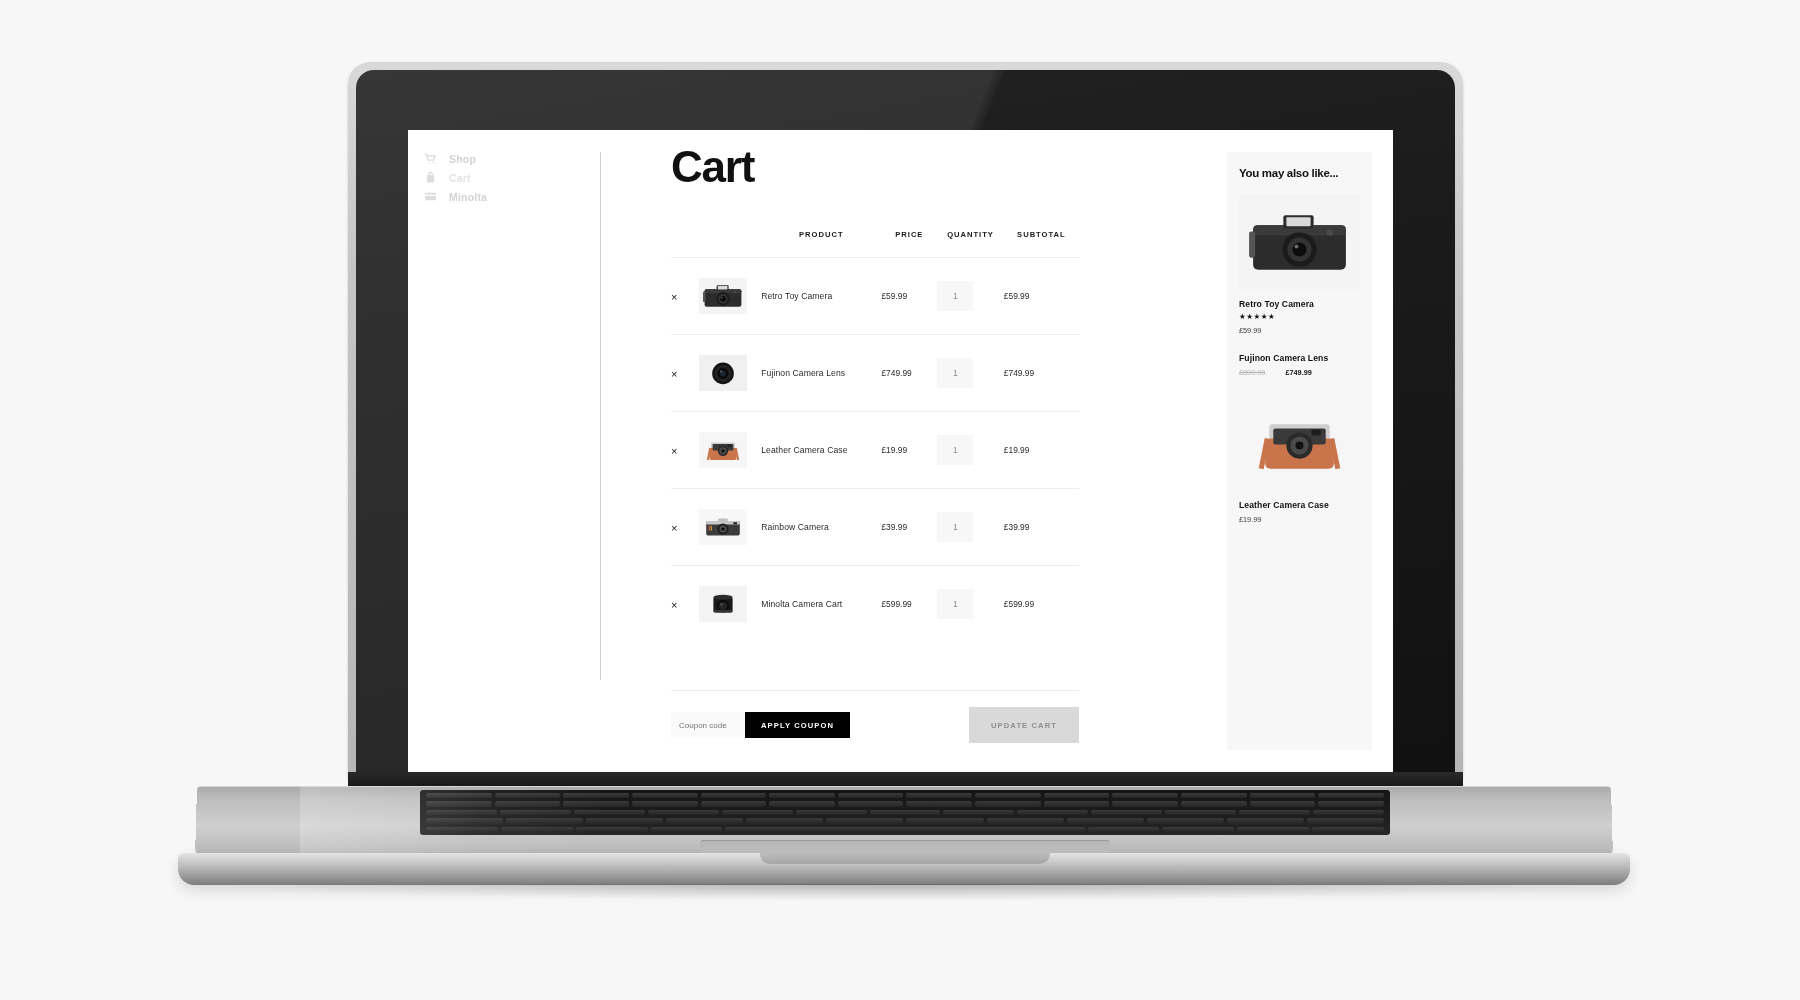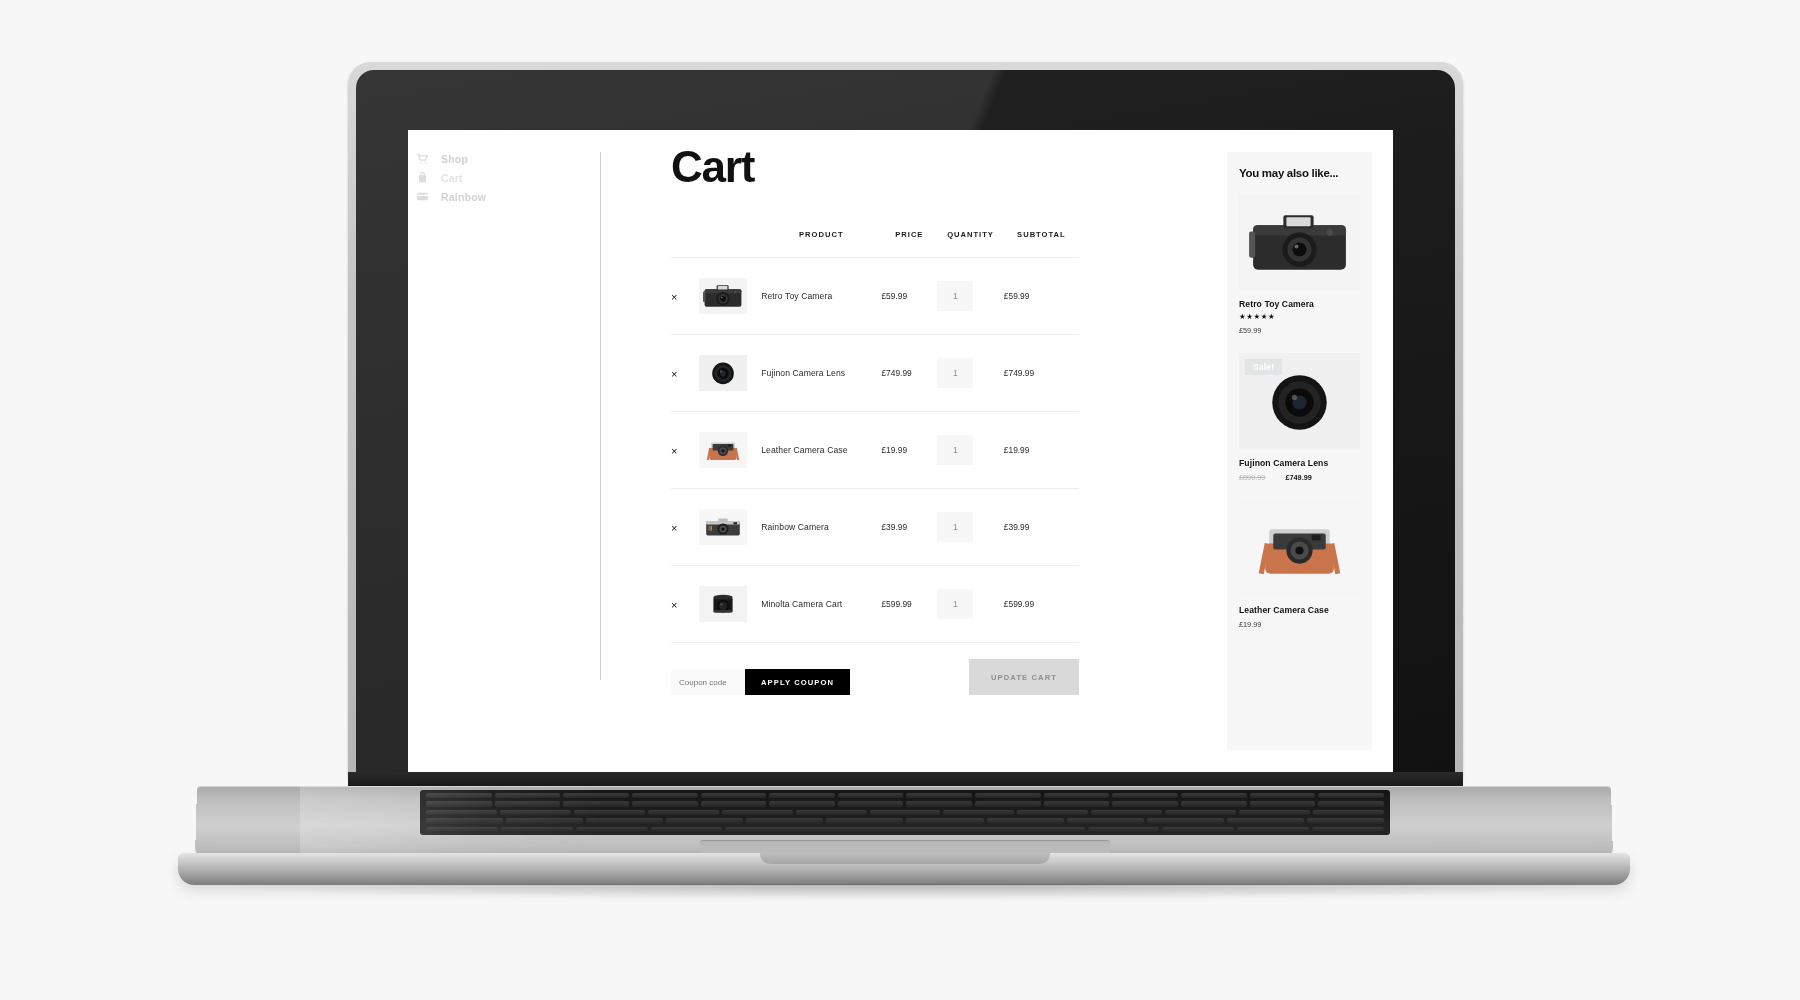--- a/index.html
+++ b/index.html
@@ -102,21 +102,21 @@
   }
   .deck-gloss {
     position:absolute; left: 300px; top:786px; width: 300px; height: 78px;
     background: linear-gradient(105deg, rgba(255,255,255,0.22) 0%, rgba(255,255,255,0.05) 60%, rgba(255,255,255,0) 100%);
     pointer-events:none;
   }
 
   
   .page { position: relative; width: 985px; height: 642px; display: flex; }
 
-  .leftcol { width: 192px; flex: 0 0 192px; padding: 22px 0 0 8px; }
+  .leftcol { width: 192px; flex: 0 0 192px; padding: 22px 0 0 16px; }
   .nav { display: flex; flex-direction: column; gap: 6px; }
   .nav-item { display: flex; align-items: center; gap: 12px; }
   .nav-ico { width: 13px; height: 13px; flex: 0 0 13px; color:#dcdcdc; display:flex; align-items:center; justify-content:center; }
   .nav-ico svg { width: 13px; height: 13px; display:block; }
   .nav-label { font-size: 10.5px; font-weight: 700; letter-spacing: .2px; color:#d2d2d2; }
   .nav-item.is-current .nav-label { color: #e3e3e3; }
 
   .vrule { width: 1px; background: #cfcfcf; margin-top: 22px; margin-bottom: 0; height: 528px; flex: 0 0 1px; }
 
   .main { flex: 1; padding: 14px 0 0 70px; min-width: 0; }
@@ -144,21 +144,21 @@
   }
   .thumb { width: 48px; height: 36px; border-radius: 1px; background-size: cover; background-position: center; }
   .pname { font-size: 8.6px; color: #2b2b2b; letter-spacing: .1px; }
   .pprice, .psub { font-size: 8.4px; color: #2b2b2b; }
   .qty {
     width: 36px; height: 30px; background: #f7f7f7; border: 0;
     text-align: center; font-size: 8.5px; color: #8c8c8c;
     font-family: "Liberation Sans", sans-serif;
   }
 
-  .actions { max-width: 408px; border-top: 1px solid #ededed; padding-top: 16px; display:flex; align-items:flex-end; }
+  .actions { max-width: 408px; border-top: 1px solid #ededed; padding-top: 16px; display:flex; align-items:center;margin-top:48px; }
   .coupon-input {
     width: 74px; height: 26px; background: #fafafa; border: 0;
     font-size: 8px; color:#5e5e5e; padding: 0 8px;
     font-family: "Liberation Sans", sans-serif;
   }
   .btn-apply {
     height: 26px; padding: 0 16px; background: #000; color: #fff; border: 0;
     font-size: 7.6px; font-weight: 700; letter-spacing: 1.1px; cursor: pointer;
     font-family: "Liberation Sans", sans-serif;
   }
@@ -225,21 +225,21 @@
               <span class="nav-label">Cart</span>
             </div>
 
             <div class="nav-item">
               <span class="nav-ico">
                 <svg viewBox="0 0 24 24" fill="none" stroke="currentColor" stroke-width="2.4" stroke-linecap="round" stroke-linejoin="round">
                   <rect x="2" y="5" width="20" height="14" rx="2" fill="currentColor" stroke="none"></rect>
                     <path d="M2 10h20" stroke="#fff"></path>
                 </svg>
               </span>
-              <span class="nav-label">Rainbow</span>
+              <span class="nav-label">Minolta</span>
             </div>
 
           </nav>
         </div>
 
         <div class="vrule"></div>
 
         <div class="main">
           <h1 class="title">Cart</h1>
 
@@ -422,33 +422,20 @@
                   </div>
     </div>
     <div class="up-name">Retro Toy Camera</div>
     <div class="stars">★★★★★</div>
     <div class="up-price">
       
       <span class="">£59.99</span>
     </div>
               </div>
               <div class="up-card">
-    <div class="up-media">
-      <span class="sale-badge">Sale!</span>
-      <div class="ph">
-                    <svg viewBox="0 0 120 90" preserveAspectRatio="xMidYMid meet" style="width:100%;height:100%;display:block;background:#f2f2f2">
-<rect width="120" height="90" fill="#f0f0f0"></rect>
-<circle cx="60" cy="46" r="27" fill="#141414"></circle>
-<circle cx="60" cy="46" r="21" fill="#232323"></circle>
-<circle cx="60" cy="46" r="14" fill="#0a0a0a"></circle>
-<circle cx="60" cy="46" r="7" fill="#1d2733"></circle>
-<circle cx="55" cy="41" r="2.6" fill="#6e6e6e" opacity=".7"></circle>
-                    </svg>
-                  </div>
-    </div>
     <div class="up-name">Fujinon Camera Lens</div>
 
     <div class="up-price">
       <span class="old">£899.99</span>
       <span class="new">£749.99</span>
     </div>
               </div>
               <div class="up-card">
     <div class="up-media">
 

